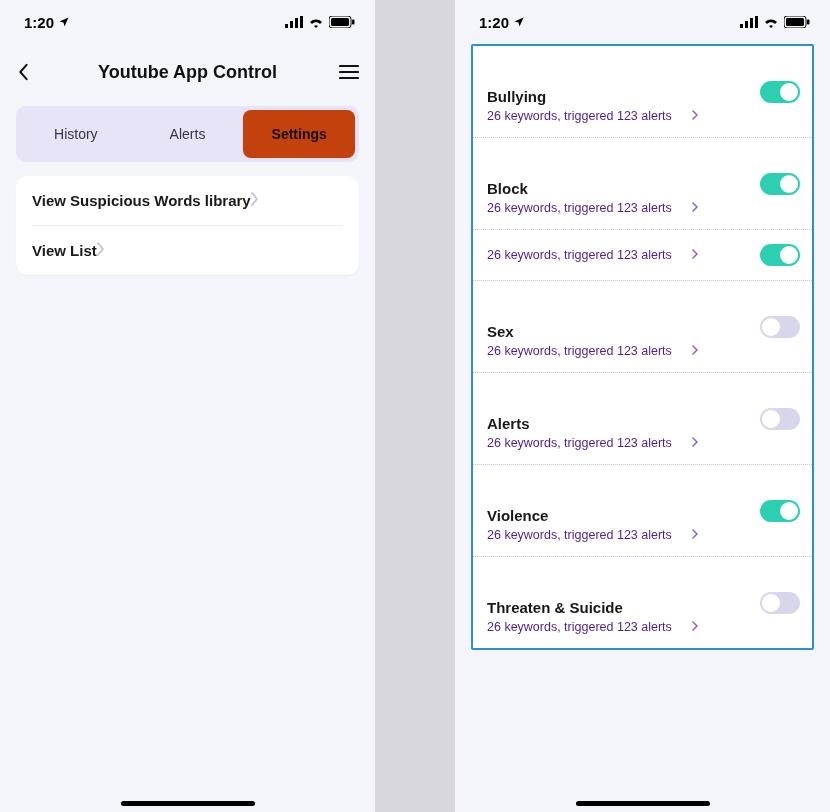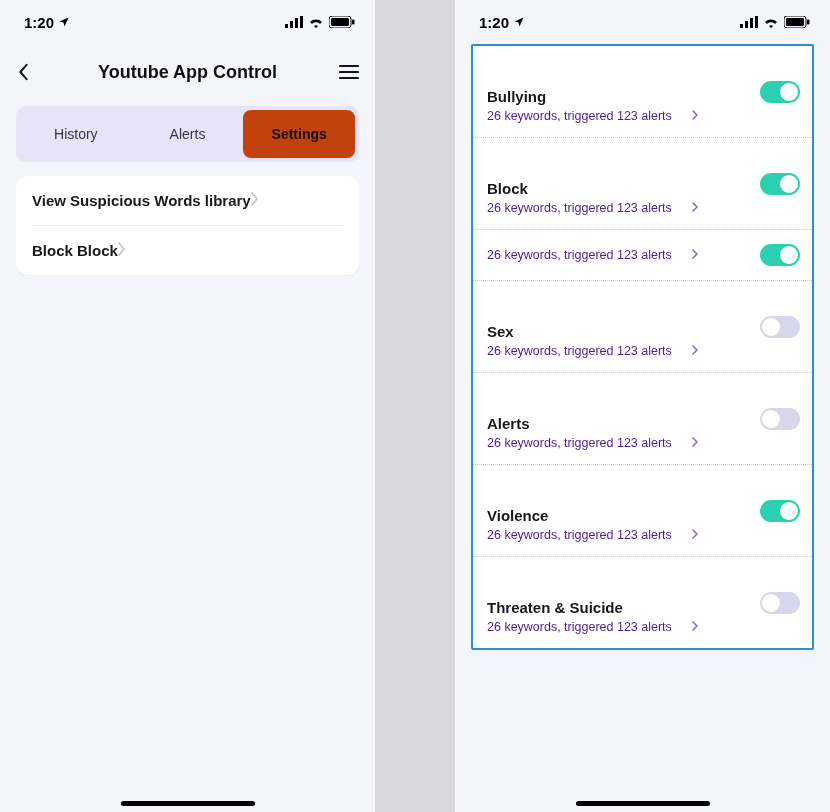--- a/index.html
+++ b/index.html
@@ -215,21 +215,21 @@
     <div class="list-row">
       <span>View Suspicious Words library</span>
       <span class="chev">
         <svg width="8" height="14" viewBox="0 0 8 14">
             <path d="M1 1l5 6-5 6" stroke="#c4c2cf" stroke-width="1.8" fill="none" stroke-linecap="round" stroke-linejoin="round"></path>
           </svg>
       </span>
     </div>
     <div class="divider"></div>
     <div class="list-row">
-      <span>Block Block</span>
+      <span>View List</span>
       <span class="chev">
         <svg width="8" height="14" viewBox="0 0 8 14">
             <path d="M1 1l5 6-5 6" stroke="#c4c2cf" stroke-width="1.8" fill="none" stroke-linecap="round" stroke-linejoin="round"></path>
           </svg>
       </span>
     </div>
   </div>
 
   <div class="home-indicator"></div>
 </div>

